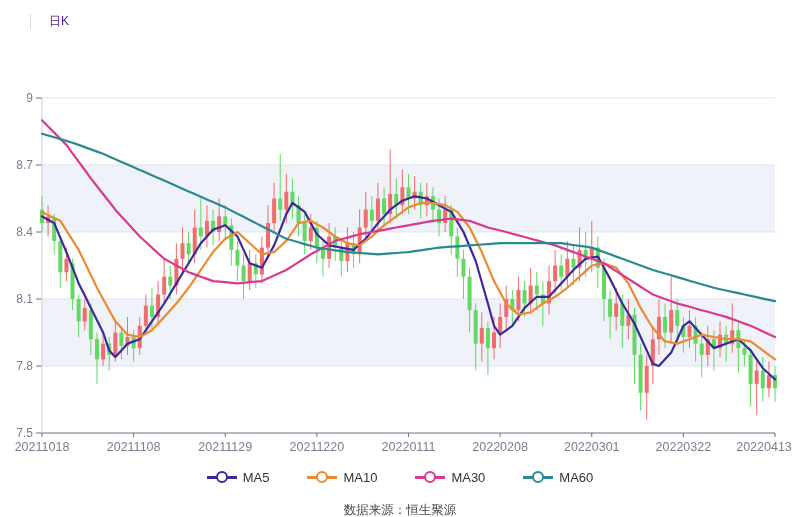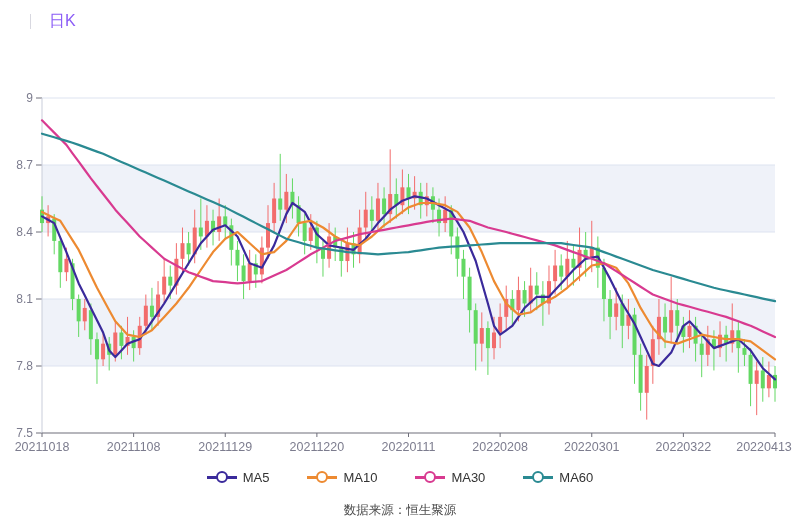--- a/index.html
+++ b/index.html
@@ -1,20 +1,20 @@
 <!DOCTYPE html>
 <html><head>
 <meta charset="utf-8">
 <style>
   html,body{margin:0;padding:0;background:#fff;width:800px;height:517px;overflow:hidden;
     font-family:"Liberation Sans","DejaVu Sans",sans-serif;}
   .titlebar{display:flex;align-items:center;height:30px;padding:6px 0 0 8px;}
   .stock-name{font-size:15px;font-weight:600;color:#2b2b33;letter-spacing:.5px;}
   .divider{width:1px;height:15px;background:#d8d8e0;margin:0 18px 0 22px;}
-  .period{font-size:16px;color:#8b5cf6;}
+  .period{font-size:12px;color:#4c1d95;}
   #chart-wrap{position:relative;width:800px;height:432px;}
   svg{display:block;}
   .legend{display:flex;justify-content:center;align-items:center;gap:38px;height:34px;margin-top:-8px;}
   .legend-item{display:flex;align-items:center;cursor:pointer;}
   .lg-marker{position:relative;width:30px;height:10px;}
   .lg-line{position:absolute;left:0;top:4px;width:30px;height:2.5px;}
   .lg-ring{position:absolute;left:9px;top:-1px;width:8px;height:8px;border-radius:50%;
     background:#fff;border:2.6px solid #000;}
   .lg-label{font-size:13px;color:#333;margin-left:6px;}
   .footer{Text-align:center;margin-top:8px;}

